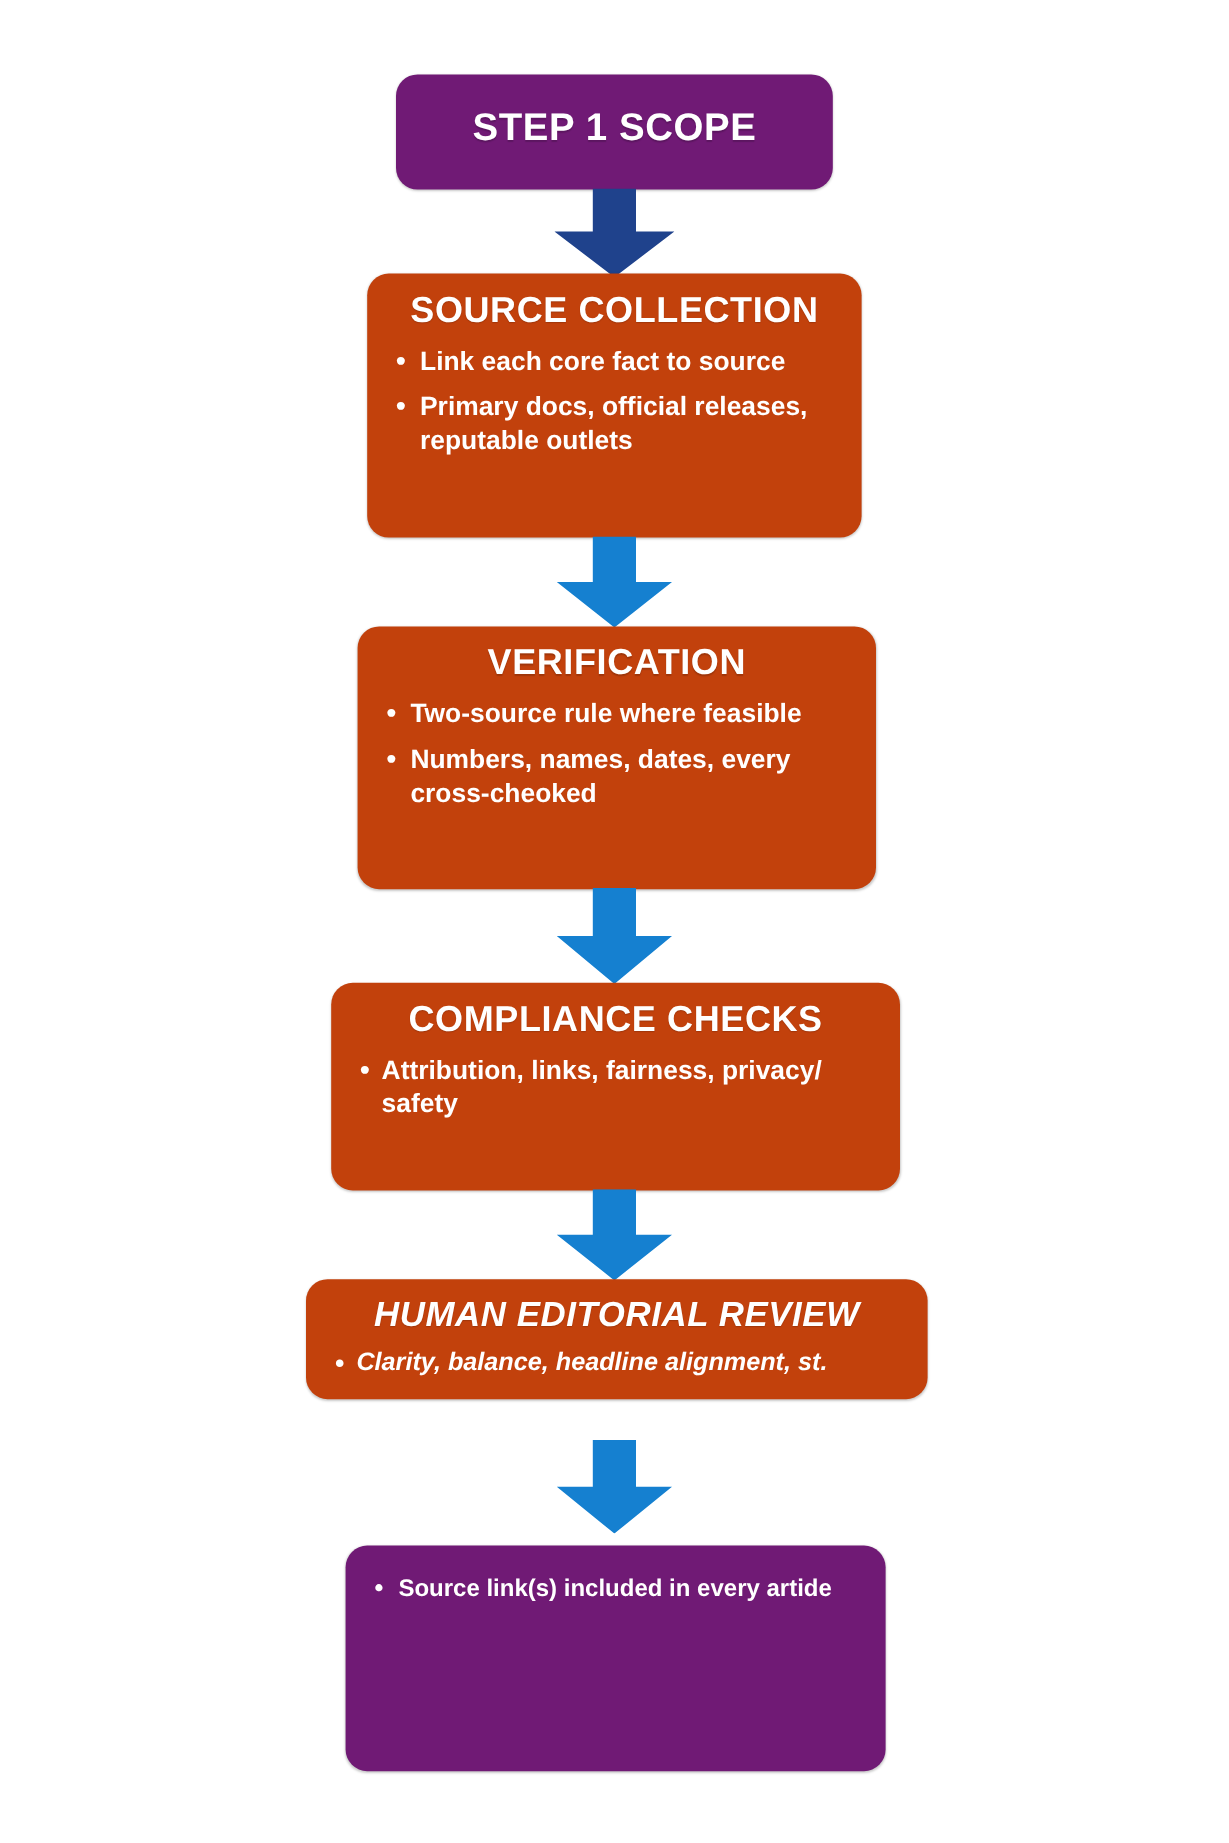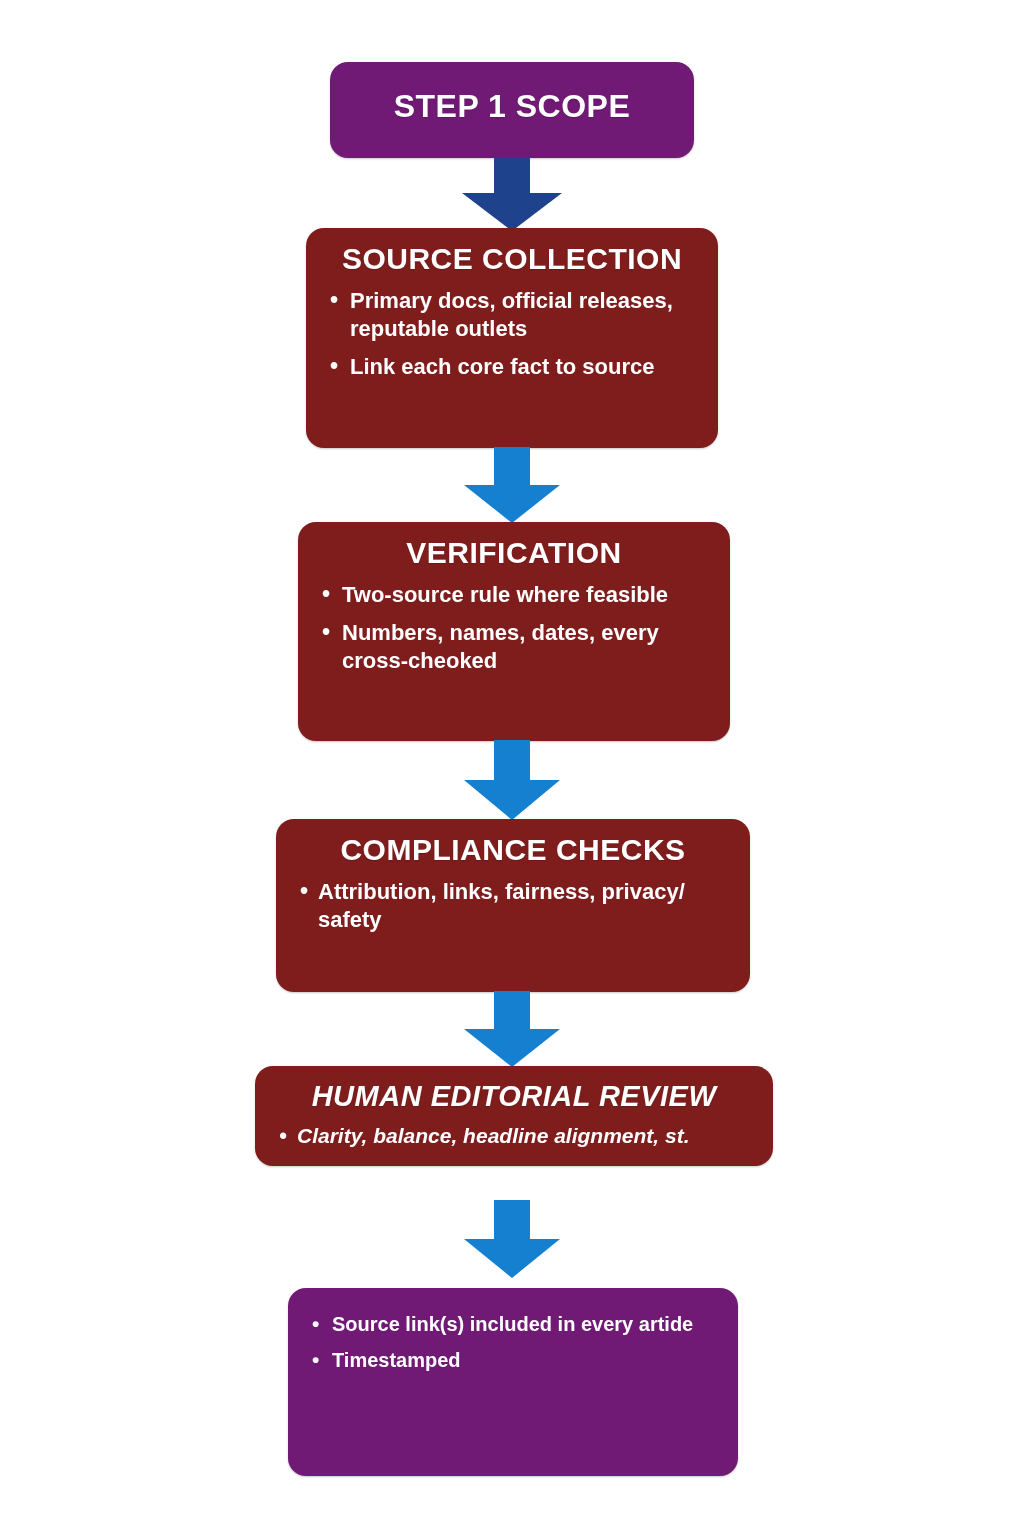--- a/index.html
+++ b/index.html
@@ -21,21 +21,21 @@
 
   
   .node {
     position: absolute;
     border-radius: 18px;
     color: #ffffff;
     padding: 14px 22px 18px 22px;
     box-shadow: 0 1px 2px rgba(0,0,0,0.22);
   }
   .node.navy   { background: #701a75; }
-  .node.bright { background: #7f1d1d; }
+  .node.bright { background: #c2410c; }
 
   .node-title {
     font-weight: bold;
     text-align: center;
     letter-spacing: 0.5px;
     line-height: 1.15;
     color: #ffffff;
     text-shadow: 0 1px 1px rgba(0,0,0,0.18);
   }
 
@@ -98,22 +98,22 @@
 
   <div class="arrow" style="left:462px; top:157px;">
     <svg width="100" height="74" viewBox="0 0 100 74">
       <polygon points="32,0 68,0 68,36 100,36 50,74 0,36 32,36" fill="#1F428C"></polygon>
     </svg>
   </div>
 
   <div class="node bright" id="node-source">
     <div class="node-title">SOURCE COLLECTION</div>
     <ul class="bullets">
+      <li class="bullet">Link each core fact to source</li>
       <li class="bullet">Primary docs, official releases, reputable outlets</li>
-      <li class="bullet">Link each core fact to source</li>
     </ul>
   </div>
 
   <div class="arrow" style="left:464px; top:447px;">
     <svg width="96" height="76" viewBox="0 0 96 76">
       <polygon points="30,0 66,0 66,38 96,38 48,76 0,38 30,38" fill="#1580D0"></polygon>
     </svg>
   </div>
 
   <div class="node bright" id="node-verify">
@@ -152,17 +152,16 @@
 
   <div class="arrow" style="left:464px; top:1200px;">
     <svg width="96" height="78" viewBox="0 0 96 78">
       <polygon points="30,0 66,0 66,39 96,39 48,78 0,39 30,39" fill="#1580D0"></polygon>
     </svg>
   </div>
 
   <div class="node navy" id="node-publish">
     <ul class="bullets">
       <li class="bullet">Source link(s) included in every artide</li>
-      <li class="bullet">Timestamped</li>
     </ul>
   </div>
 
 </div>
 
 </body></html>

